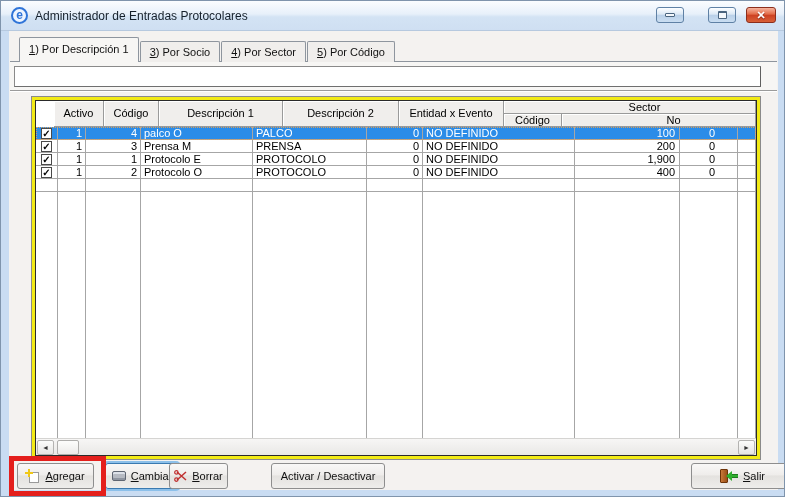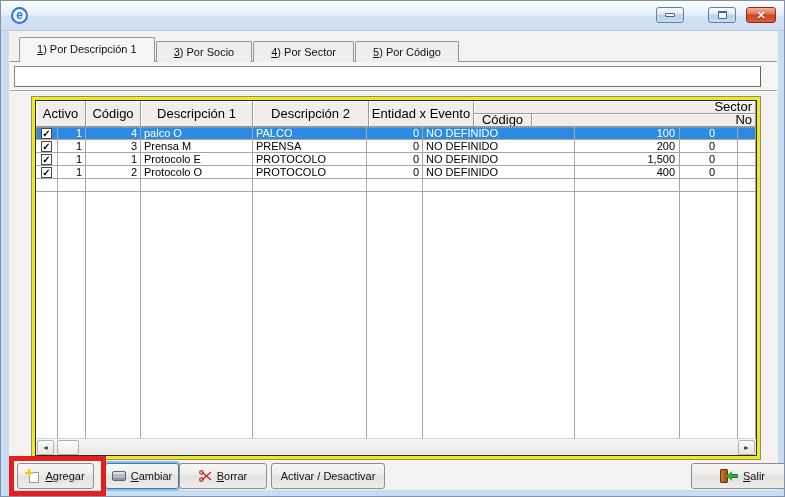--- a/index.html
+++ b/index.html
@@ -29,52 +29,52 @@
     border-top-width:2px; border-radius:1px; }
   .glyph-close { color:#fff; font-size:11px; font-weight:bold; line-height:11px;
     text-shadow:0 1px 1px #7c2413; }
 
   
   .client { position:absolute; left:8px; top:30px; width:769px; height:459px;
     background:#f4f2f0; }
 
   
   .tabstrip { position:absolute; left:10px; top:6px; height:25px; display:flex; align-items:flex-end; z-index:3; }
-  .tab { height:21px; padding:0 17px; font-size:11px; line-height:20px; color:#111;
+  .tab { height:21px; padding:0 9px; font-size:11px; line-height:20px; color:#111;
     background:#f0eeec; border:1px solid #8e959e; border-bottom:none;
     border-radius:2px 2px 0 0; margin-right:1px; cursor:default; white-space:nowrap; }
   .tab.selected { height:25px; line-height:23px; background:#f7f6f4; position:relative; z-index:4; }
   .accel { text-decoration:underline; }
 
   .tabpanel { position:absolute; left:1px; top:30px; width:767px; height:30px;
     background:#f7f6f4; border-top:1px solid #8e959e;
     border-bottom:1px solid #9b9b9b; box-shadow:0 1px 0 #ffffff; z-index:2; }
   .search-input { position:absolute; left:4px; top:4px; width:747px; height:21px;
     background:#fff; border:1px solid #8a8a8a; border-right-color:#5f5f5f;
     border-bottom-color:#6f6f6f; font-size:11px; padding:0 3px;
     font-family:"Liberation Sans", sans-serif; }
 
   
   .grid-frame { position:absolute; left:22px; top:65px; width:730px; height:364px;
     border:1px solid #8a8a8a; background:#f2ea16; }
   .grid-yellow { width:100%; height:100%; border:3px solid #f2ea16; }
   .grid-inner { width:100%; height:100%; border:1px solid #2a2a2a; background:#fff;
     display:flex; flex-direction:column; overflow:hidden; }
 
-  .ghead { display:flex; height:26px; background:#f0eeec; flex:0 0 26px; font-size:13px; }
+  .ghead { display:flex; height:26px; background:#f0eeec; flex:0 0 26px; font-size:11px;margin-left:18px; }
   .hcell { background:#f0eeec; border-right:1px solid #9a9a9a; border-bottom:1px solid #9a9a9a;
     box-shadow:inset 1px 1px 0 #ffffff; text-align:center; line-height:25px;
     overflow:hidden; white-space:nowrap; }
   .hgroup { display:flex; flex-direction:column; }
   .htop { height:13px; line-height:12px; background:#f0eeec; text-align:center;
     border-right:1px solid #9a9a9a; border-bottom:1px solid #9a9a9a;
     box-shadow:inset 1px 1px 0 #ffffff; overflow:hidden; white-space:nowrap; }
   .hsub { display:flex; height:13px; }
   .hsub .hcell { line-height:12px; height:13px; }
-  .h-right { text-align:right; padding-right:3px;padding-left:33px; }
+  .h-right { padding-right:3px;padding-left:33px; }
 
   .gbody { flex:1 1 auto; display:flex; flex-direction:column; overflow:hidden; background:#fff; }
   .grow { display:grid;
     grid-template-columns:22px 28px 55px 112px 114px 56px 152px 105px 58px 1fr;
     height:13px; flex:0 0 13px; font-size:11px; line-height:12px; color:#000; }
   .grow .c { border-right:1px solid #a6a6a6; border-bottom:1px solid #a6a6a6;
     overflow:hidden; white-space:nowrap; padding:0 3px; }
   .grow .num { text-align:right; }
   .grow .pad-r { padding-right:4px; }
   .grow .pad-rr { padding-right:22px; }
@@ -97,21 +97,21 @@
     border-radius:2px; cursor:default; }
   .sb-right { position:absolute; right:1px; margin-left:0; }
 
   
   .btn { position:absolute; top:432px; height:26px; font-size:11px; color:#111;
     background:linear-gradient(180deg,#f9f8f7 0%,#efedeb 45%,#e4e2df 50%,#eeedeb 100%);
     border:1px solid #8e8e8e; border-radius:3px;
     display:flex; align-items:center; justify-content:center; gap:5px; cursor:default; }
   .btn-agregar { left:8px;  width:77px; }
   .btn-cambiar { left:96px; width:74px; box-shadow:0 0 0 2px #8cc0ea; border-color:#3a7ab0;text-align:center; }
-  .btn-borrar  { left:170px; width:88px; }
+  .btn-borrar  { left:160px; width:59px; }
   .btn-activar { left:262px; width:114px; }
   .btn-salir   { left:682px; width:103px; }
 
   
   .icon-new { position:relative; width:14px; height:13px; flex:0 0 14px; }
   .icon-new .page { position:absolute; right:1px; bottom:0; width:10px; height:11px;
     background:#fff; border:1px solid #9a9a9a; }
   .icon-new .spark-v { position:absolute; left:2px; top:-1px; width:2px; height:8px; background:#f0c818; }
   .icon-new .spark-h { position:absolute; left:-1px; top:2px; width:8px; height:2px; background:#f0c818; }
   .icon-change { width:14px; height:10px; flex:0 0 14px; background:#b6bac2;
@@ -131,20 +131,21 @@
   .annotation-box { position:absolute; left:0px; top:425px; width:97px; height:40px;
     border:5px solid #e41f1c; z-index:10; pointer-events:none; }
 </style>
 </head>
 <body>
 
 <div class="window">
 
   <div class="titlebar">
     <div class="win-icon">e</div>
+    <div class="win-title">Administrador de Entradas Protocolares</div>
     <div class="wbtn wbtn-min">
       <span class="glyph-min"></span>
     </div>
     <div class="wbtn wbtn-max">
       <span class="glyph-max"></span>
     </div>
     <div class="wbtn wbtn-close">
       <span class="glyph-close">✕</span>
     </div>
   </div>
@@ -170,21 +171,21 @@
       <input class="search-input" type="text" value="" style="">
     </div>
 
     <div class="grid-frame">
       <div class="grid-yellow">
         <div class="grid-inner">
 
           <div class="ghead">
             <div class="hcell" style="width:50px">Activo</div>
             <div class="hcell" style="width:55px">Código</div>
-            <div class="hcell" style="width:112px">Descripción 1</div>
+            <div class="hcell" style="width:124px">Descripción 1</div>
             <div class="hcell" style="width:116px">Descripción 2</div>
             <div class="hcell" style="width:105px">Entidad x Evento</div>
             <div class="hgroup" style="flex:1">
               <div class="htop h-right">Sector</div>
               <div class="hsub">
                 <div class="hcell" style="width:58px">Código</div>
                 <div class="hcell h-right" style="flex:1">No</div>
               </div>
             </div>
           </div>
@@ -224,21 +225,21 @@
             <div class="grow">
               <div class="c cbcell">
                   <span class="cb">✓</span>
                 </div>
               <div class="c num">1</div>
               <div class="c num">1</div>
               <div class="c">Protocolo E</div>
               <div class="c">PROTOCOLO</div>
               <div class="c num">0</div>
               <div class="c">NO DEFINIDO</div>
-              <div class="c num pad-r">1,500</div>
+              <div class="c num pad-r">1,900</div>
               <div class="c num pad-rr">0</div>
               <div class="c"></div>
             </div>
 
             <div class="grow">
               <div class="c cbcell">
                   <span class="cb">✓</span>
                 </div>
               <div class="c num">1</div>
               <div class="c num">2</div>

